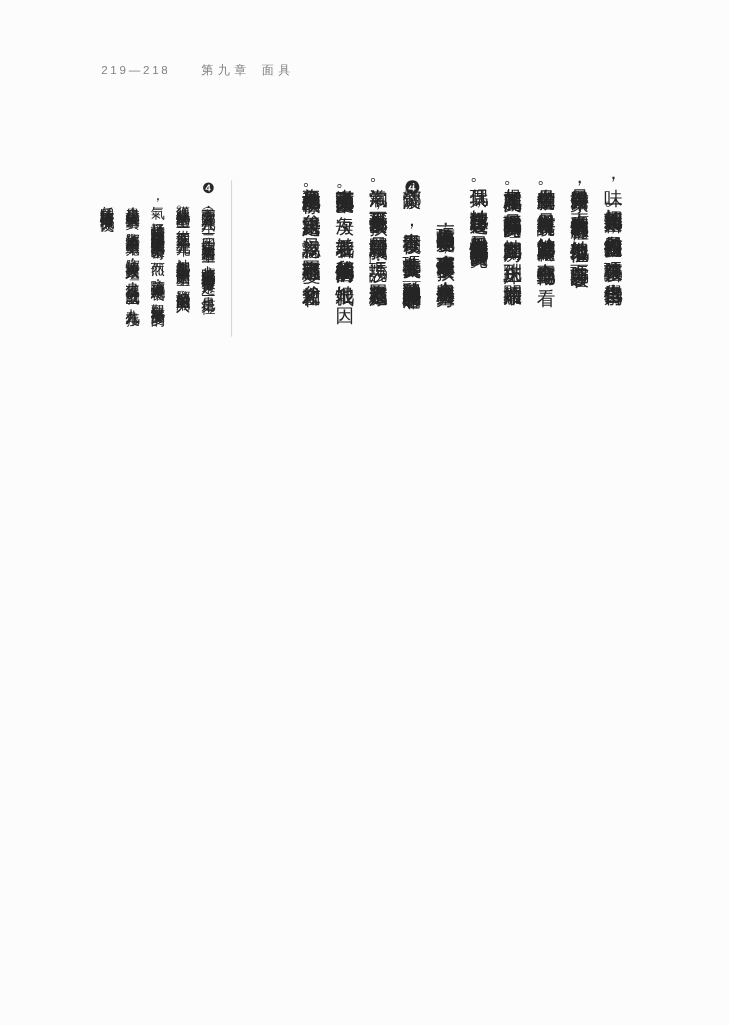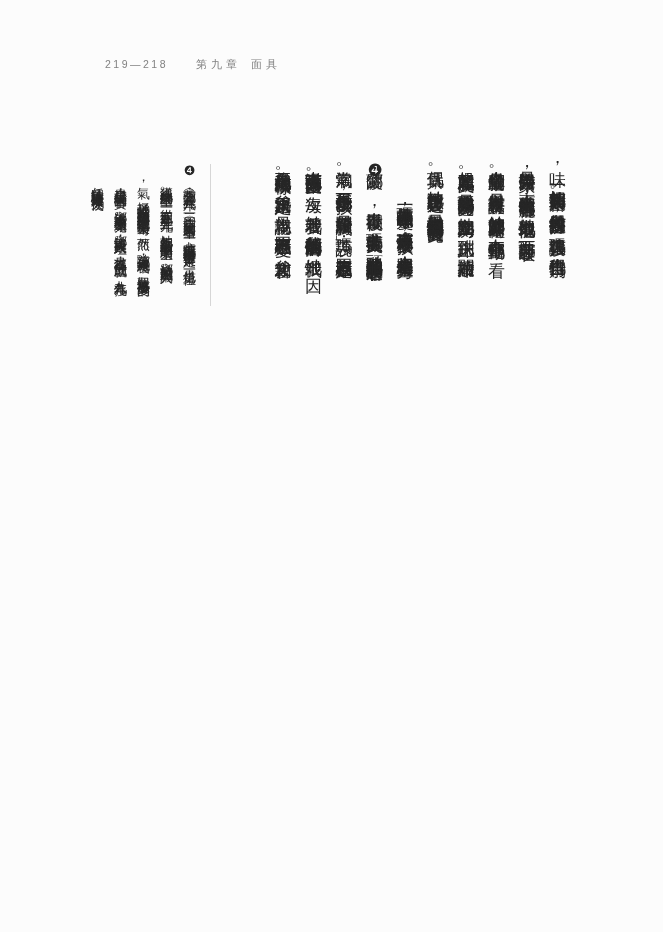--- a/index.html
+++ b/index.html
@@ -9,21 +9,21 @@
     width: 663px;
     height: 932px;
     margin: 0 auto;
     background: #fcfcfc;
     overflow: hidden;
     color: #2a2a2a;
   }
   
   .running-header {
     position: absolute;
-    left: 105px;
+    left: 92px;
     top: 57px;
     font-family: "Liberation Sans", sans-serif;
     font-size: 11px;
     color: #818181;
     white-space: nowrap;
     line-height: 14px;
   }
   .running-header .pagenums { letter-spacing: 2.5px; font-size: 10.5px; }
   .running-header .chapter  { letter-spacing: 4px; margin-left: 28px; }
   .running-header .title    { letter-spacing: 4px; margin-left: 10px; }

